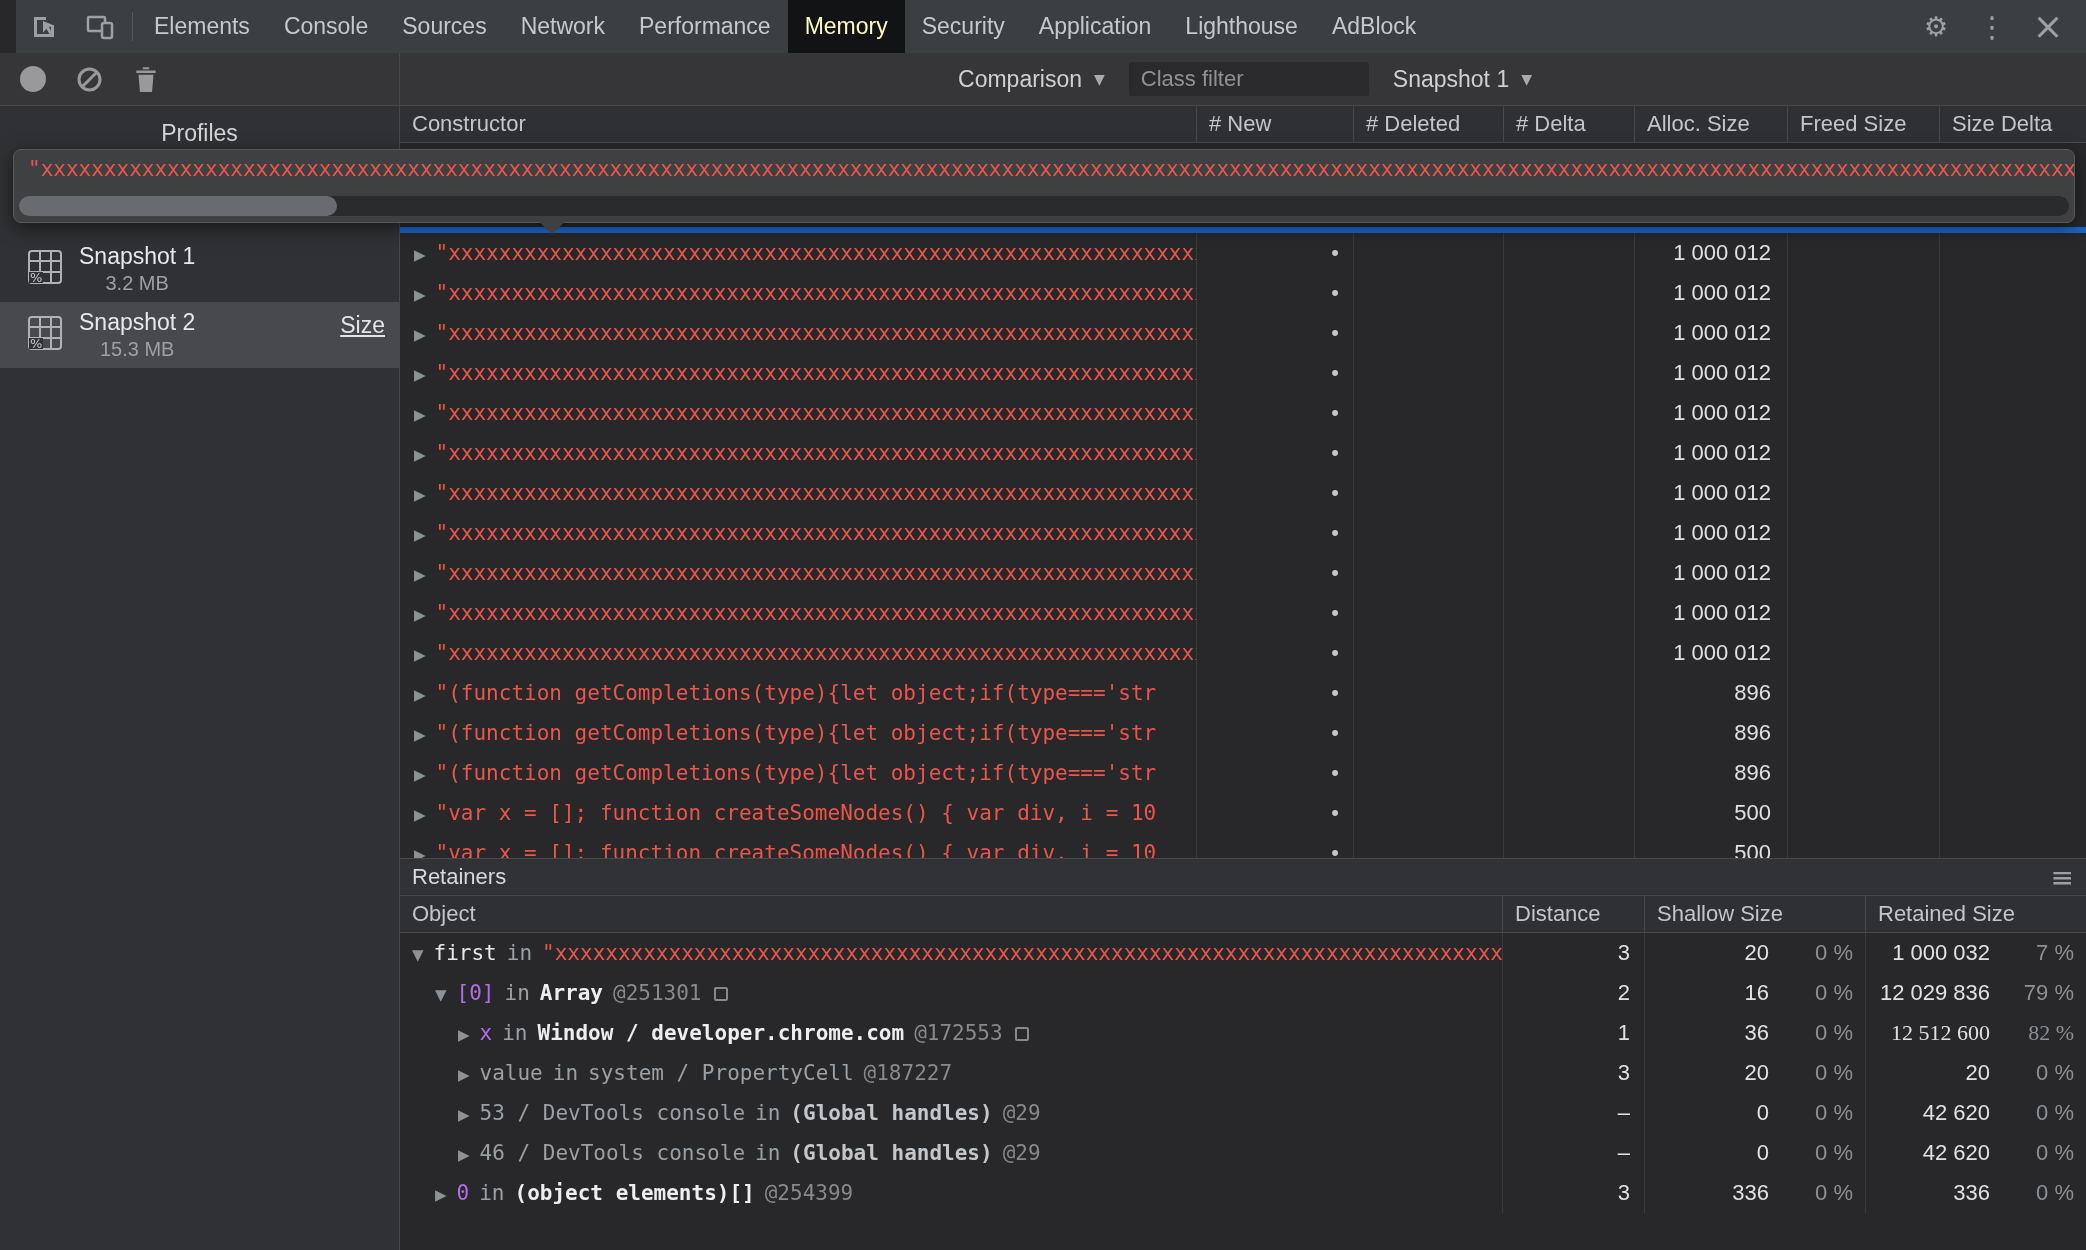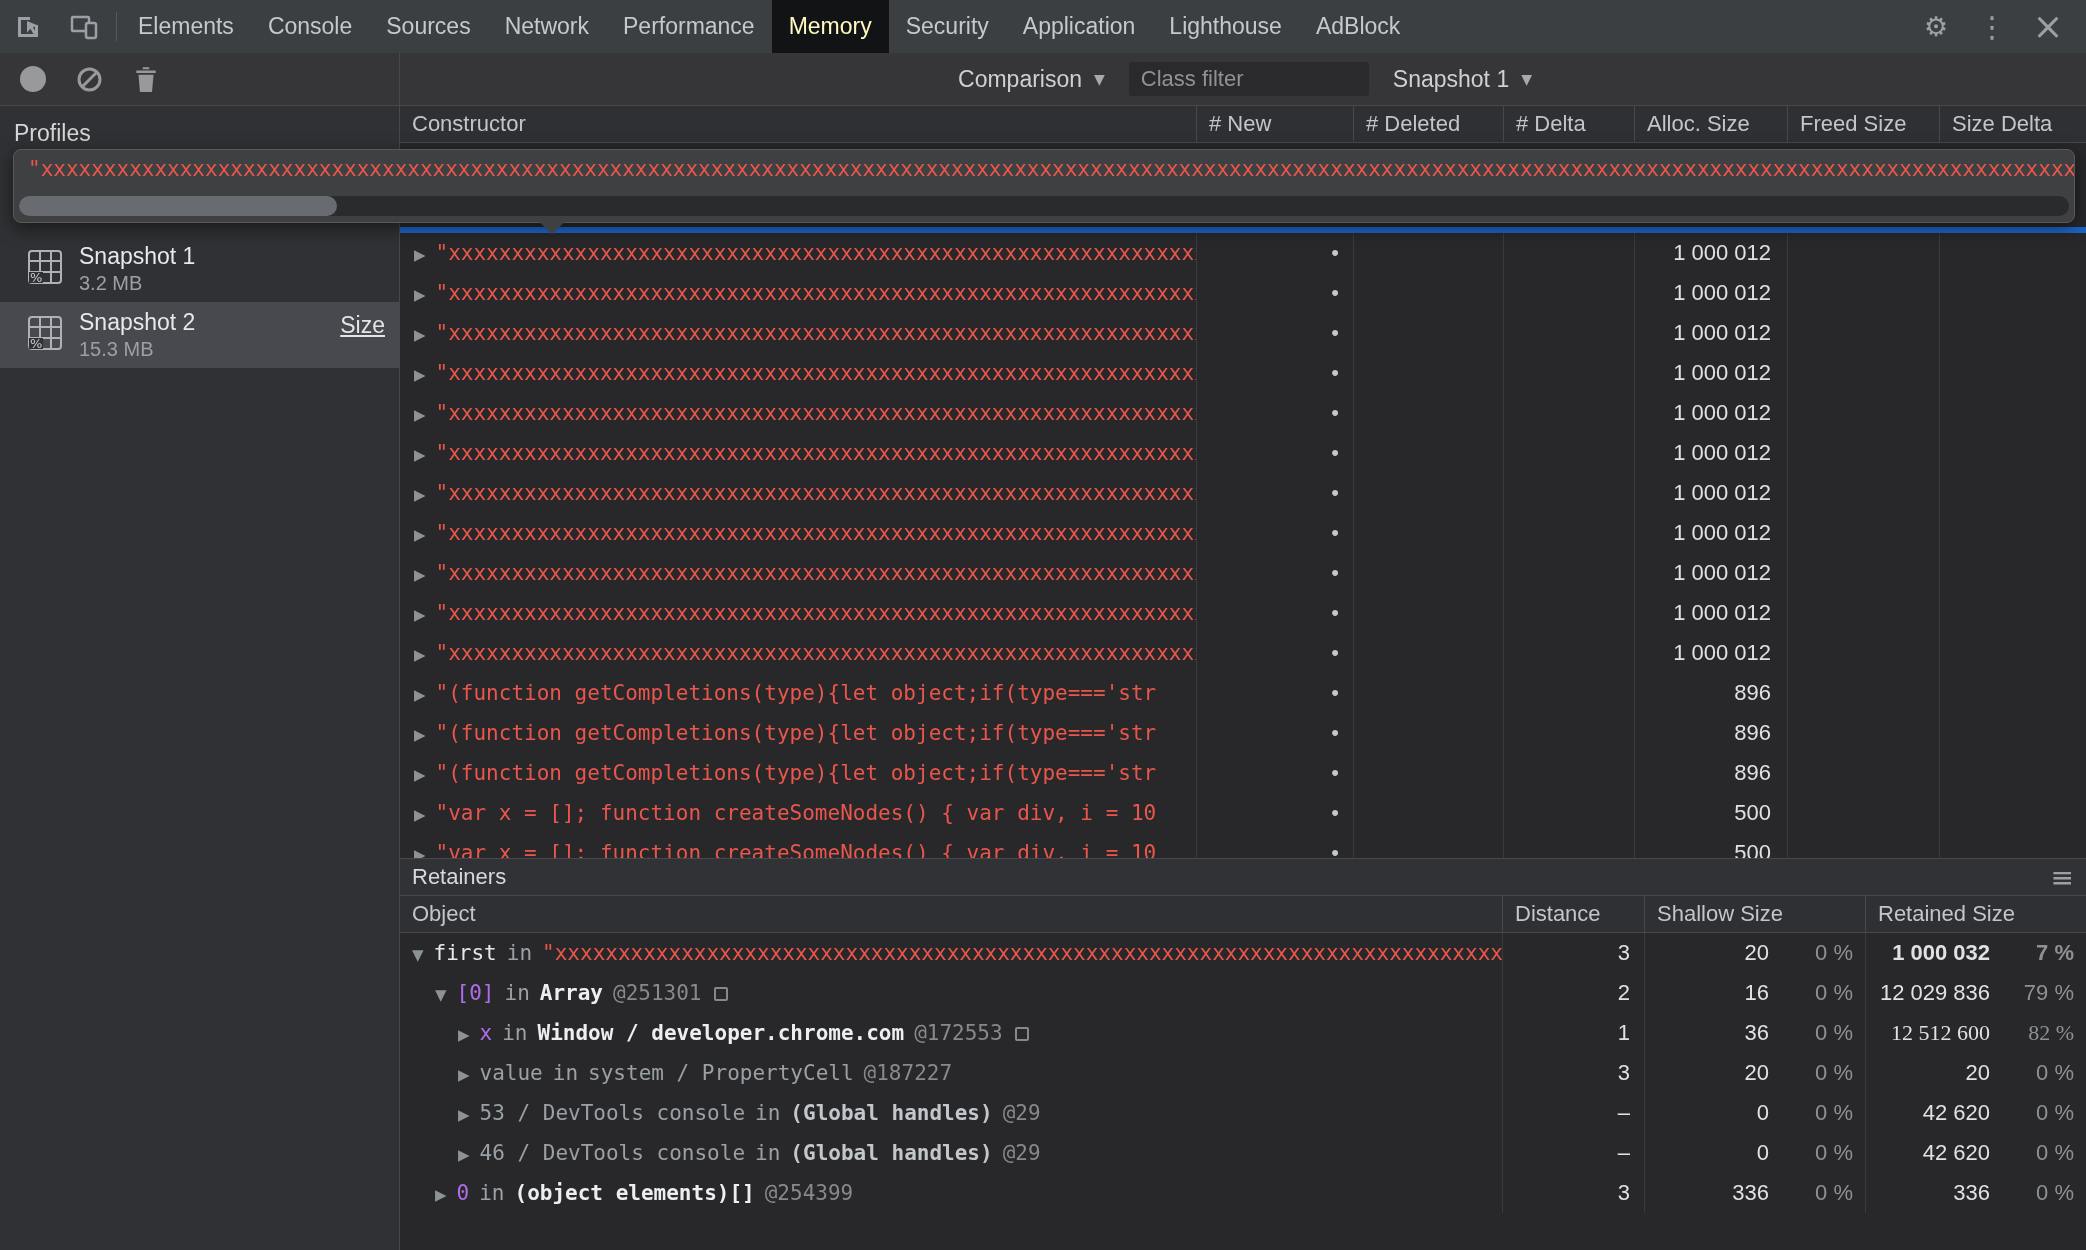--- a/index.html
+++ b/index.html
@@ -18,36 +18,36 @@
     --red:#e8564c;
     --purple:#af6ee8;
     --blue:#1b66c9;
     --icon:#9aa0a6;
   }
   *{margin:0;padding:0;box-sizing:border-box;}
   body{background:#000;font-family:"Liberation Sans","DejaVu Sans",sans-serif;}
   .app{position:relative;width:2086px;height:1250px;background:var(--bg-content);overflow:hidden;}
 
   
-  .tabbar{display:flex;align-items:stretch;height:53px;background:var(--bg-tabbar);}
+  .tabbar{display:flex;align-items:stretch;height:53px;background:var(--bg-tabbar);margin-left:16px;}
   .icon-btn{display:flex;align-items:center;justify-content:center;width:56px;height:53px;cursor:pointer;}
   .vsep{width:1px;background:#56585b;margin:12px 4px;}
   .tab{padding:0 17px;line-height:53px;font-size:23px;color:#c6c9cb;white-space:nowrap;cursor:pointer;}
   .tab.c-active{background:var(--bg-tab-active);color:#fef9c3;}
   .tabbar-right{margin-left:auto;display:flex;align-items:stretch;padding-right:10px;}
   .glyph{font-family:"DejaVu Sans",sans-serif;color:var(--icon);}
   .gear{font-size:27px;}
   .dots{font-size:29px;}
   .close{font-size:37px;}
 
   
   .content{display:flex;height:1197px;}
 
   
-  .sidebar{width:400px;background:var(--bg-sidebar);border-right:1px solid var(--border);display:flex;flex-direction:column;}
+  .sidebar{width:400px;background:var(--bg-sidebar);border-right:1px solid var(--border);display:flex;flex-direction:column;text-align:center;}
   .side-toolbar{height:53px;background:var(--bg-toolbar);border-bottom:1px solid var(--border);display:flex;align-items:center;gap:30px;padding-left:20px;}
   .rec-circle{width:26px;height:26px;border-radius:50%;background:#97999d;display:inline-block;}
   .profiles-label{padding:14px 14px 6px;font-size:23px;color:#d3d5d7;}
   .snap-list{margin-top:83px;}
   .snap-item{display:flex;align-items:center;height:66px;padding-left:26px;cursor:pointer;position:relative;}
   .snap-item.c-selected{background:var(--bg-sel);}
   .snap-icon{margin-right:15px;flex:0 0 auto;}
   .snap-text{display:flex;flex-direction:column;justify-content:center;gap:2px;}
   .snap-title{font-size:23px;color:#e6e8ea;}
   .snap-size{font-size:20px;color:var(--txt-dim);}
@@ -439,21 +439,21 @@
 
         <div>
 
             <div class="ret-row">
               <span class="cell obj-cell c-ind0"><span class="tri">▼</span><span class="edge c-plain">first</span><span class="rel">in</span><span class="c-red">"xxxxxxxxxxxxxxxxxxxxxxxxxxxxxxxxxxxxxxxxxxxxxxxxxxxxxxxxxxxxxxxxxxxxxxxxxxxxxxxx</span><span class="addr"></span></span>
               <span class="cell num-cell" style="padding-right:14px;">3</span>
               <span class="split-cell">
                 <span class="v">20</span>
                 <span class="p">0 %</span>
               </span>
-              <span class="split-cell" style="border-right:none;font-weight:bold;">
+              <span class="split-cell" style="border-right:none;">
                 <span class="v">1 000 032</span>
                 <span class="p">7 %</span>
               </span>
             </div>
 
             <div class="ret-row">
               <span class="cell obj-cell c-ind1"><span class="tri">▼</span><span class="edge c-purple">[0]</span><span class="rel">in</span><span class="c-bold">Array</span><span class="addr">@251301</span><span class="box-icon"></span></span>
               <span class="cell num-cell" style="padding-right:14px;">2</span>
               <span class="split-cell">
                 <span class="v">16</span>

